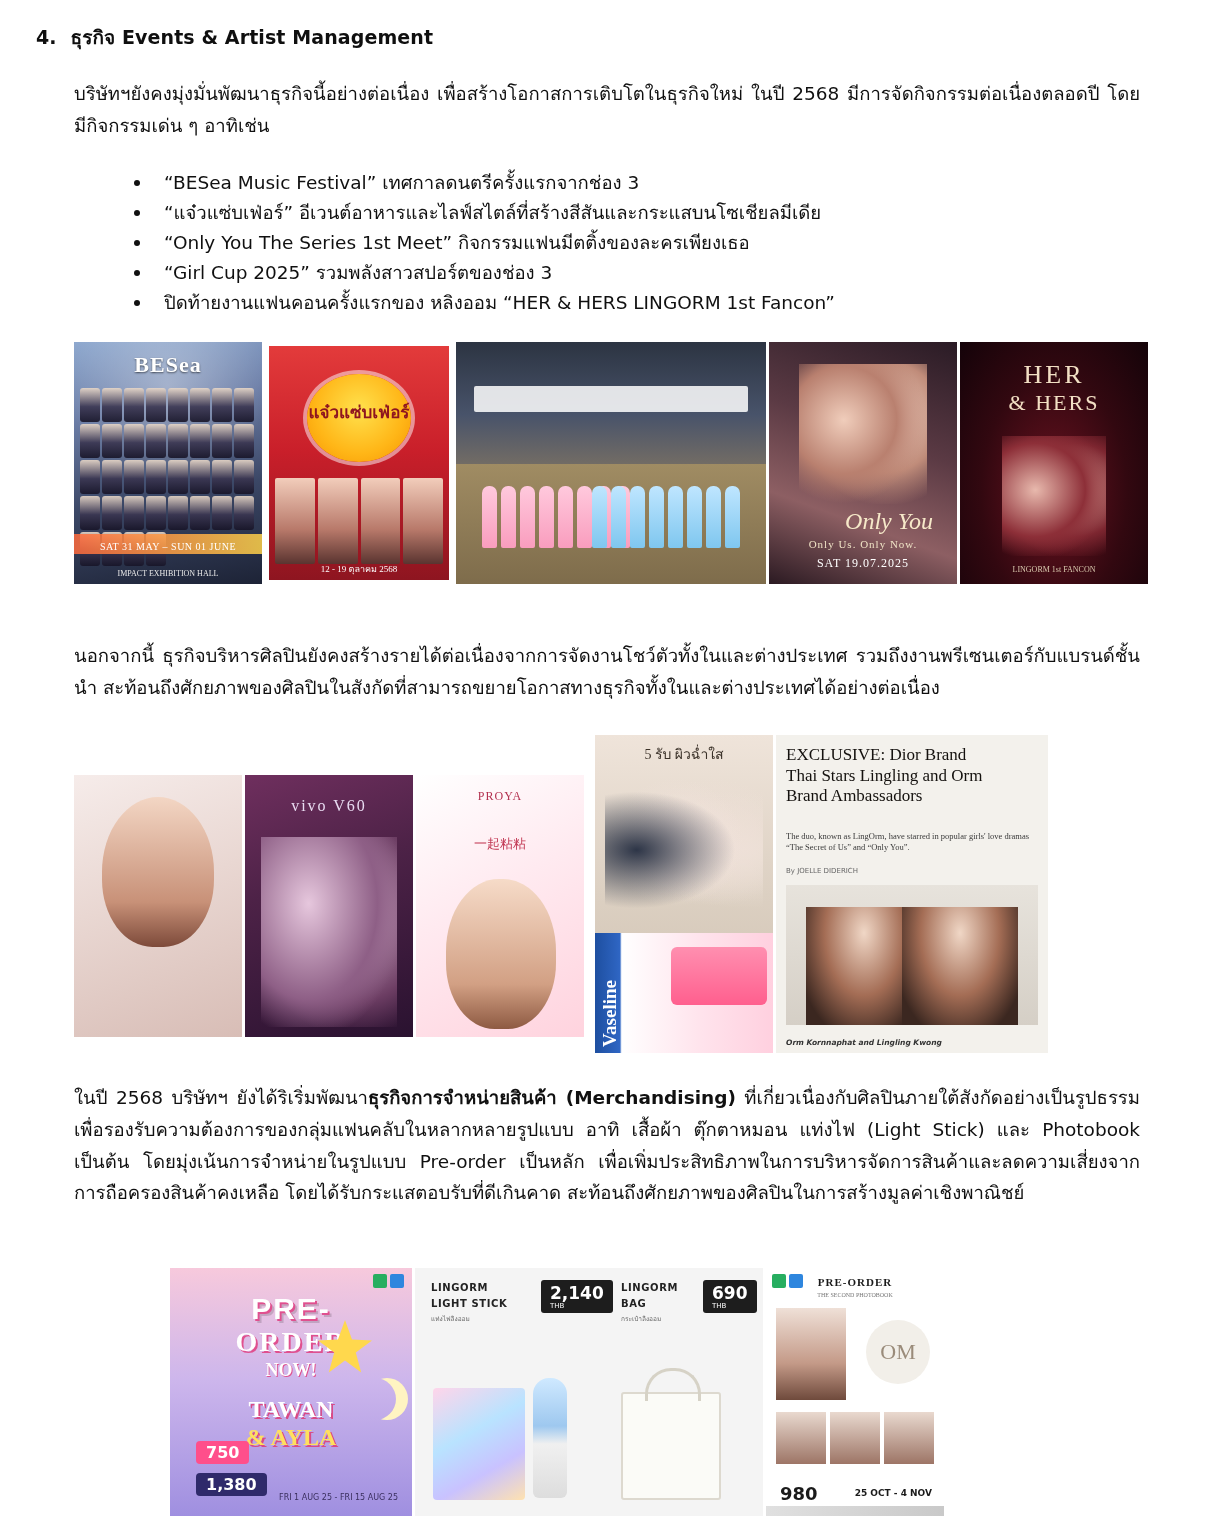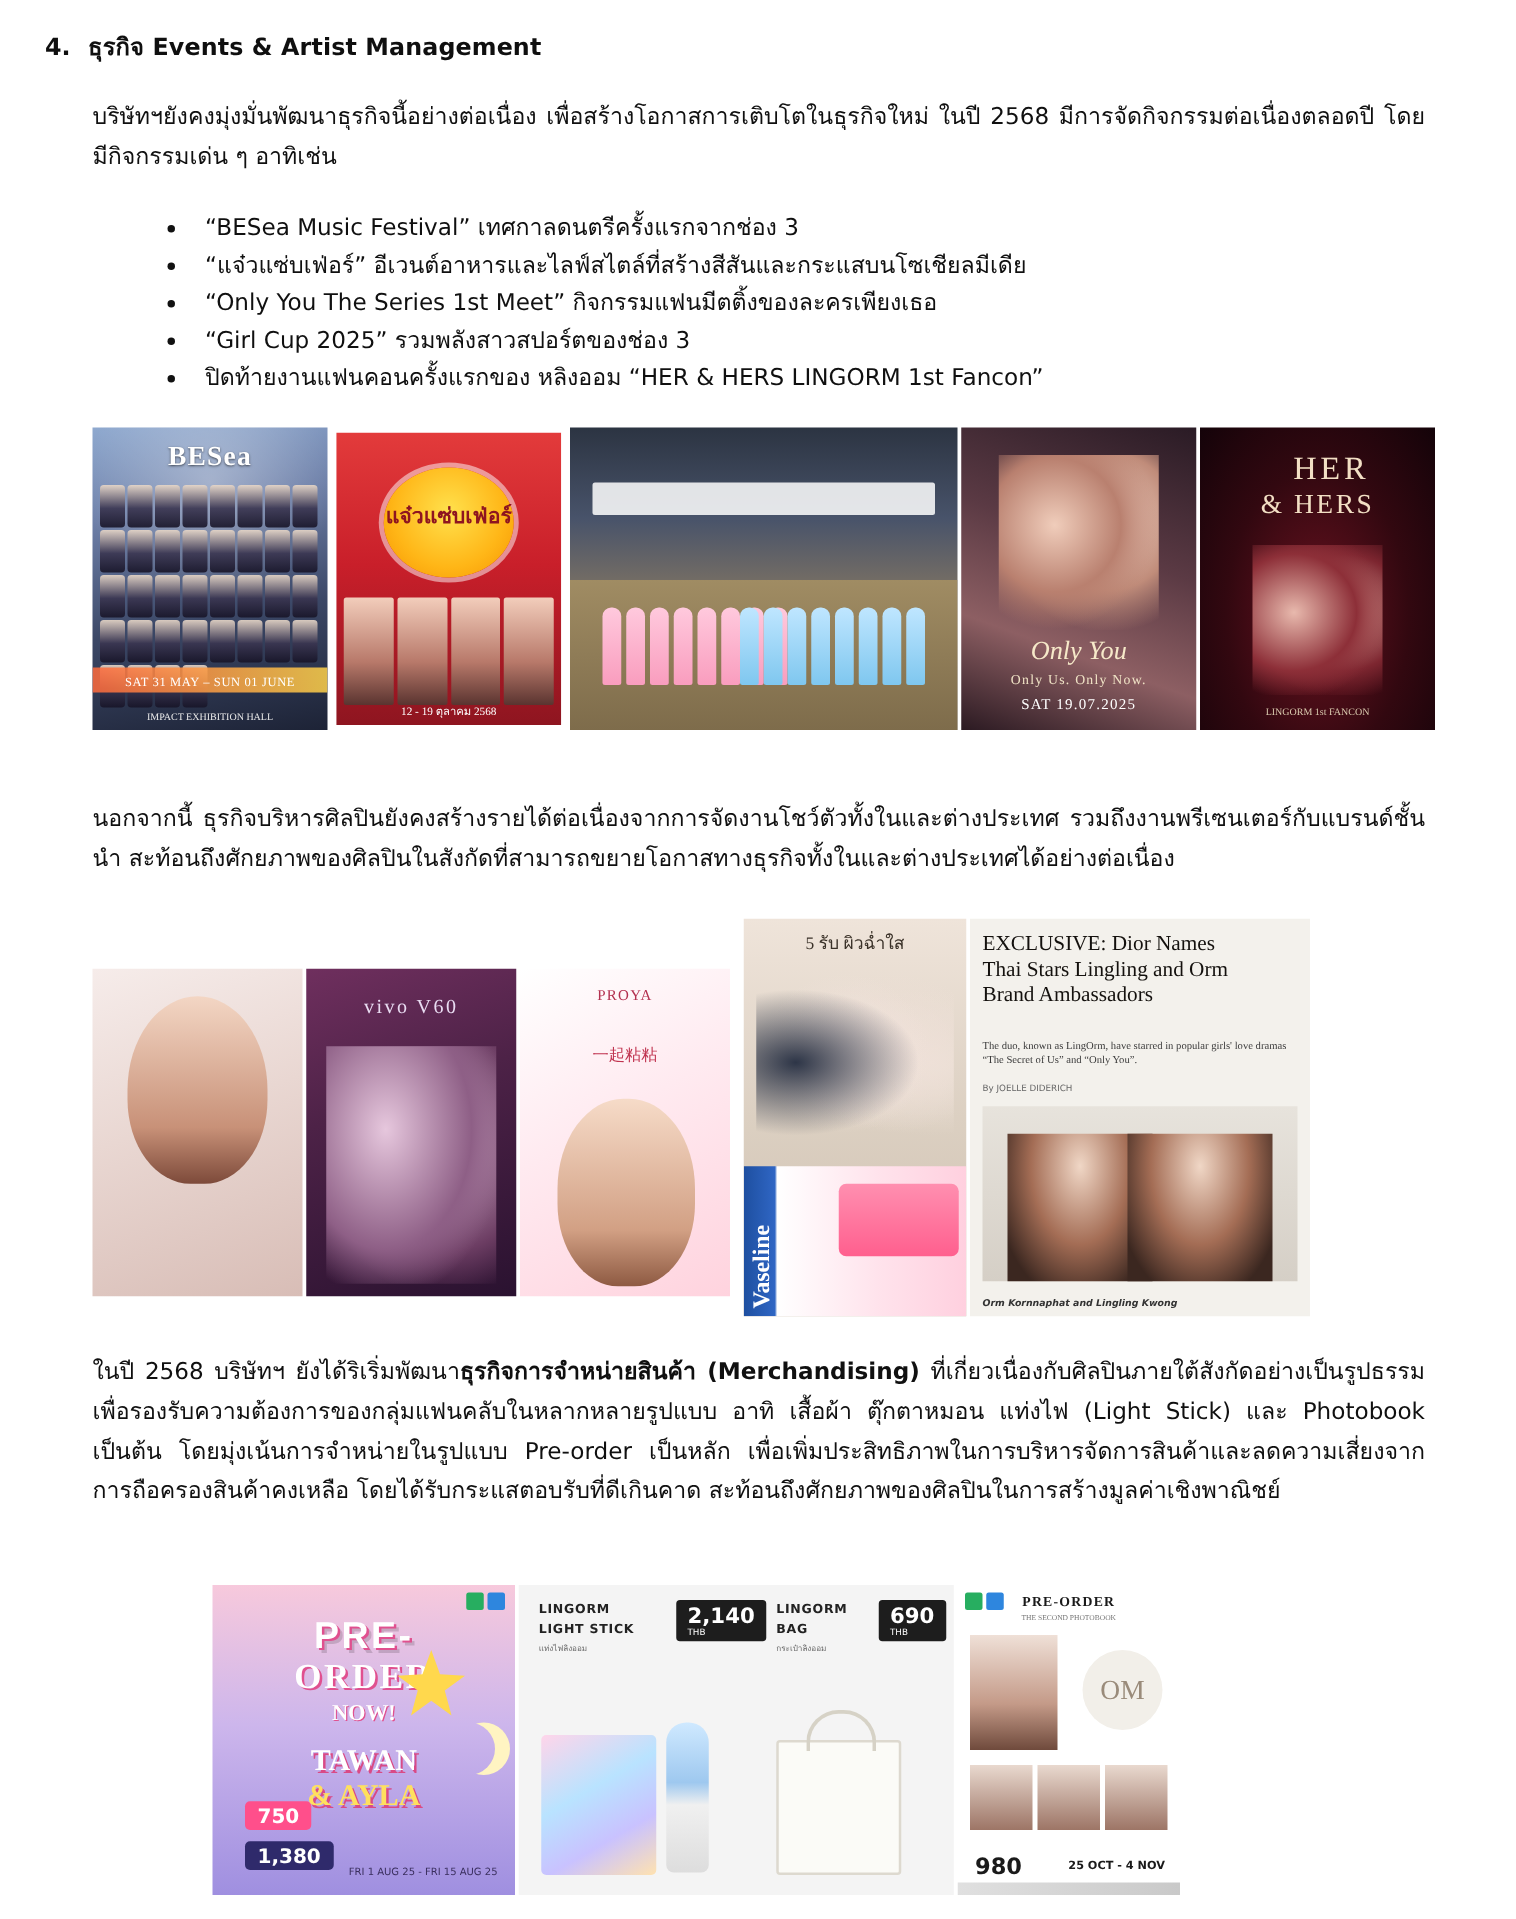--- a/index.html
+++ b/index.html
@@ -150,28 +150,28 @@
   .p3 .grp.right i { background:linear-gradient(180deg,#bfe6ff,#7fc7ef); }
   .p3 .banner { position:absolute; top:44px; left:18px; right:18px; height:26px;
                 background:rgba(255,255,255,.85); border-radius:2px;}
 
   .p4 { width: 188px; height: 242px;
         background: linear-gradient(200deg,#2a1b25 0%, #5b3a44 40%, #8d5f63 70%, #2b1a22 100%); }
   .p4 .duo { position:absolute; top:22px; left:30px; right:30px; height:140px;
              background: radial-gradient(ellipse at 35% 40%, #f0cdbb 0%, #b9806f 45%, rgba(0,0,0,0) 70%),
                          radial-gradient(ellipse at 68% 38%, #f5d9cb 0%, #c08c7a 45%, rgba(0,0,0,0) 72%); }
   .p4 .t1 { top: 166px; font-family:"Liberation Serif", serif; font-style:italic;
-            font-size: 21px; color:#f6e9c9; }
+            font-size: 24px; color:#f6e9c9;margin-left:26px; }
   .p4 .t2 { top: 196px; font-size: 11px; letter-spacing:1px; color:#f0e3c6; }
   .p4 .t3 { top: 214px; font-size: 12px; letter-spacing:1px; color:#ffffff; }
 
   .p5 { width: 188px; height: 242px;
         background: radial-gradient(ellipse at 50% 62%, #6b1220 0%, #320810 55%, #140309 100%); }
   .p5 .t1 { top: 18px; font-family:"Liberation Serif", serif; font-size: 26px;
-            letter-spacing: 3px; color:#f2dfc4;padding-left:11px; }
+            letter-spacing: 3px; color:#f2dfc4; }
   .p5 .t2 { top: 48px; font-family:"Liberation Serif", serif; font-size: 22px;
             letter-spacing: 2px; color:#f2dfc4; }
   .p5 .duo { position:absolute; bottom:28px; left:42px; right:42px; height:120px;
              background: radial-gradient(ellipse at 32% 45%, #e8b9ad 0%, #8d2f38 50%, rgba(0,0,0,0) 75%),
                          radial-gradient(ellipse at 70% 45%, #e6b2a6 0%, #7d2630 50%, rgba(0,0,0,0) 75%); }
   .p5 .t3 { bottom: 10px; font-size: 8px; color:#d9c9ae; }
 
   
   .b1 { width: 168px; height: 262px;
         background: linear-gradient(160deg,#f6ecea 0%, #e9d7d2 45%, #d8bdb6 100%); }
@@ -411,21 +411,21 @@
     <div class="ph b4">
       <div class="cap t">5 รับ ผิวฉ่ำใส</div>
       <div class="grp"></div>
       <div class="vas">
         <div class="vt">Vaseline</div>
         <div class="pink"></div>
       </div>
     </div>
     <div class="ph b5">
       <div class="hl">
-        <div class="l">EXCLUSIVE: Dior Names</div>
+        <div class="l">EXCLUSIVE: Dior Brand</div>
         <div class="l">Thai Stars Lingling and Orm</div>
         <div class="l">Brand Ambassadors</div>
       </div>
       <div class="sub">The duo, known as LingOrm, have starred in popular girls' love dramas “The Secret of Us” and “Only You”.</div>
       <div class="byl">By JOELLE DIDERICH</div>
       <div class="ph2">
           <i class="a"></i>
           <i class="b"></i>
         </div>
       <div class="cred">Orm Kornnaphat and Lingling Kwong</div>

